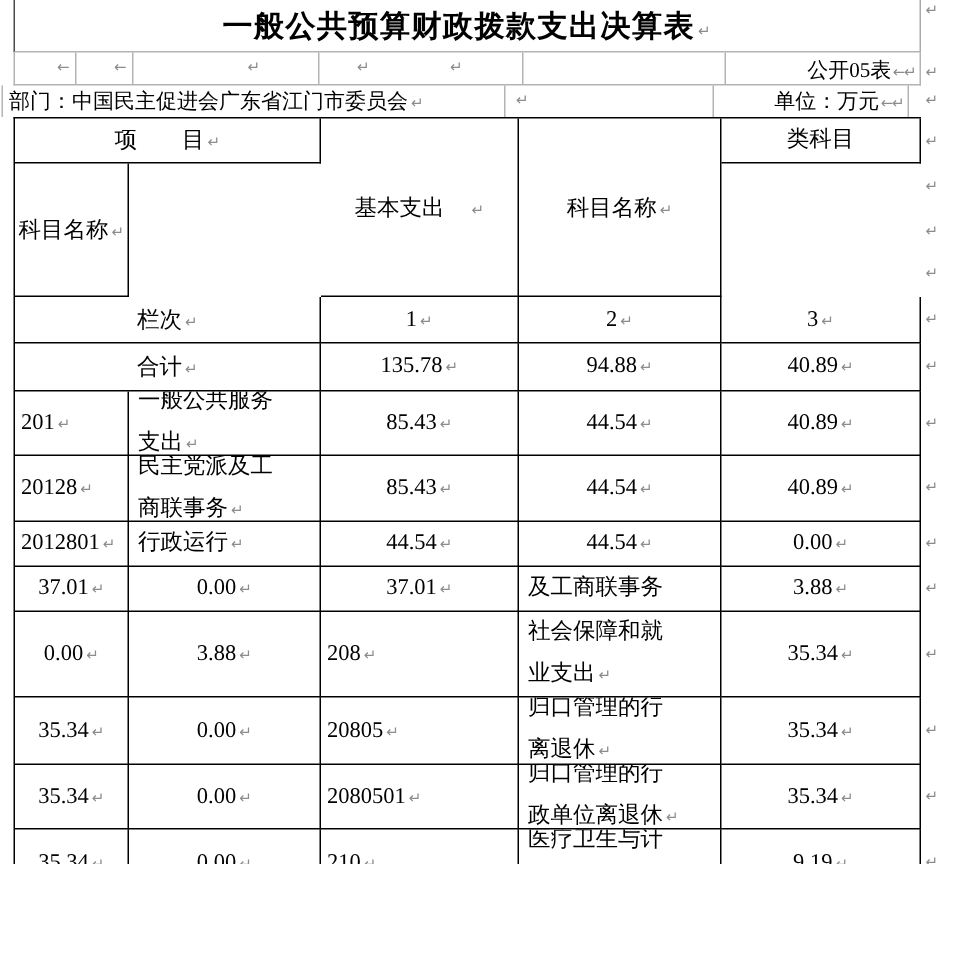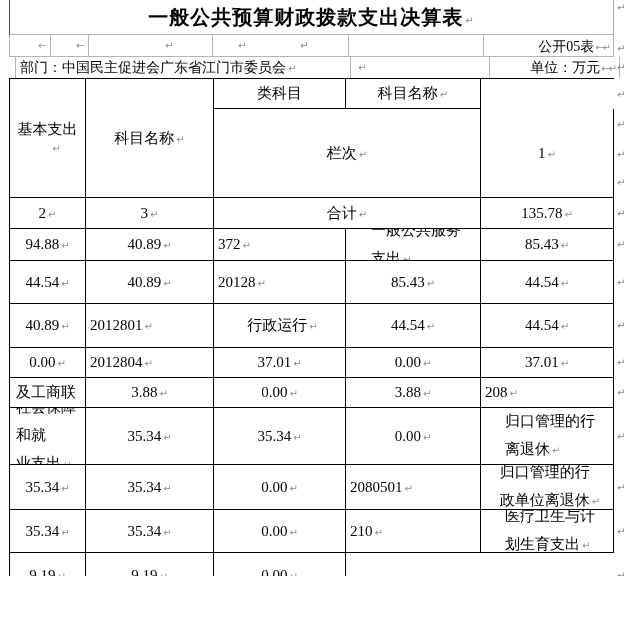--- a/index.html
+++ b/index.html
@@ -31,21 +31,21 @@
     font-size: 20px; letter-spacing: 1px;
   }
   
   #row-a {
     position: absolute; left: 9px; top: 35px; width: 605px; height: 22px;
     border-left: 1px solid #b4b4b4; border-right: 1px solid #b4b4b4; border-bottom: 1px solid #b4b4b4;
     font-size: 14px;
   }
   
   #dept-row {
-    position: absolute; left: 15px; top: 57px; width: 605px; height: 21px;
+    position: absolute; left: 1px; top: 57px; width: 605px; height: 21px;
     border-left: 1px solid #b4b4b4; border-right: 1px solid #b4b4b4;
     font-size: 14px;
   }
   .vsep { position: absolute; top: 0; bottom: 0; width: 1px; background: #b4b4b4; }
   .rowa-label { position: absolute; right: 3px; top: 3px; }
   .dept-label { position: absolute; left: 4px; top: 2px; }
   .unit-label { position: absolute; right: 3px; top: 2px; }
   
   #main-table {
     position: absolute; left: 9px; top: 78px;
@@ -57,21 +57,21 @@
   }
   .c {
     border-right: 1px solid #000; border-bottom: 1px solid #000;
     display: flex; align-items: center; justify-content: center;
     text-align: center; overflow: hidden;
   }
   .span2  { grid-column: span 2; }
   .rspan2 { grid-row: span 2; }
   .prel   { white-space: pre-line; line-height: 28px; font-family: Liberation Serif, serif; }
   .code   { justify-content: flex-start; text-align: left; padding-left: 4px; }
-  .name   { justify-content: center; text-align: left; padding-left: 6px;
+  .name   { justify-content: flex-start; text-align: left; padding-left: 6px;
             white-space: pre-line; line-height: 19px; }
 </style>
 </head>
 <body>
 
 <div class="page">
 
   <div id="title-box">
     <span class="pm">一般公共预算财政拨款支出决算表</span>
   </div>
@@ -92,20 +92,23 @@
 
   <div id="dept-row">
     <span class="vsep" style="left:334px"></span>
     <span class="vsep" style="left:473px"></span>
     <span class="dept-label pm">部门：中国民主促进会广东省江门市委员会</span>
     <span class="mark" style="left:342px;top:6px">↵</span>
     <span class="unit-label cm">单位：万元</span>
   </div>
 
   <div id="main-table">
+    <div class="c span2">
+      <span class="pm">项　　目</span>
+    </div>
     <div class="c rspan2">
       <span class="pm pm-gap">基本支出</span>
     </div>
     <div class="c rspan2">
       <span class="pm">科目名称</span>
     </div>
     <div class="c prel">
       <span class="pm prel">功能分
 类科目
 编码</span>
@@ -132,36 +135,38 @@
       <div class="c">
         <span class="pm">135.78</span>
       </div>
       <div class="c">
         <span class="pm">94.88</span>
       </div>
       <div class="c">
         <span class="pm">40.89</span>
       </div>
       <div class="c code">
-        <span class="pm">372</span>
+        <span class="pm">201</span>
       </div>
       <div class="c name"><span class="pm prel">一般公共服务
 支出</span></div>
       <div class="c">
         <span class="pm">85.43</span>
       </div>
       <div class="c">
         <span class="pm">44.54</span>
       </div>
       <div class="c">
         <span class="pm">40.89</span>
       </div>
       <div class="c code">
         <span class="pm">20128</span>
       </div>
+      <div class="c name"><span class="pm prel">民主党派及工
+商联事务</span></div>
       <div class="c">
         <span class="pm">85.43</span>
       </div>
       <div class="c">
         <span class="pm">44.54</span>
       </div>
       <div class="c">
         <span class="pm">40.89</span>
       </div>
       <div class="c code">
@@ -169,23 +174,20 @@
       </div>
       <div class="c name"><span class="pm prel">行政运行</span></div>
       <div class="c">
         <span class="pm">44.54</span>
       </div>
       <div class="c">
         <span class="pm">44.54</span>
       </div>
       <div class="c">
         <span class="pm">0.00</span>
-      </div>
-      <div class="c code">
-        <span class="pm">2012804</span>
       </div>
       <div class="c">
         <span class="pm">37.01</span>
       </div>
       <div class="c">
         <span class="pm">0.00</span>
       </div>
       <div class="c">
         <span class="pm">37.01</span>
       </div>
@@ -207,20 +209,23 @@
       <div class="c name"><span class="pm prel">社会保障和就
 业支出</span></div>
       <div class="c">
         <span class="pm">35.34</span>
       </div>
       <div class="c">
         <span class="pm">35.34</span>
       </div>
       <div class="c">
         <span class="pm">0.00</span>
+      </div>
+      <div class="c code">
+        <span class="pm">20805</span>
       </div>
       <div class="c name"><span class="pm prel">归口管理的行
 离退休</span></div>
       <div class="c">
         <span class="pm">35.34</span>
       </div>
       <div class="c">
         <span class="pm">35.34</span>
       </div>
       <div class="c">

